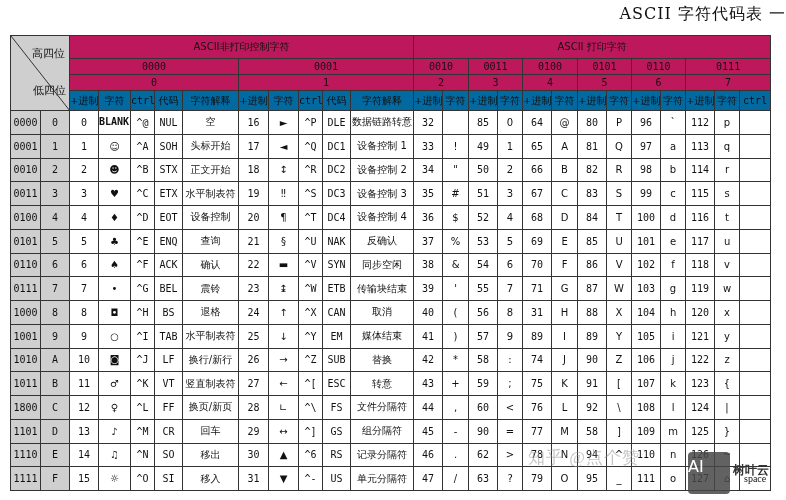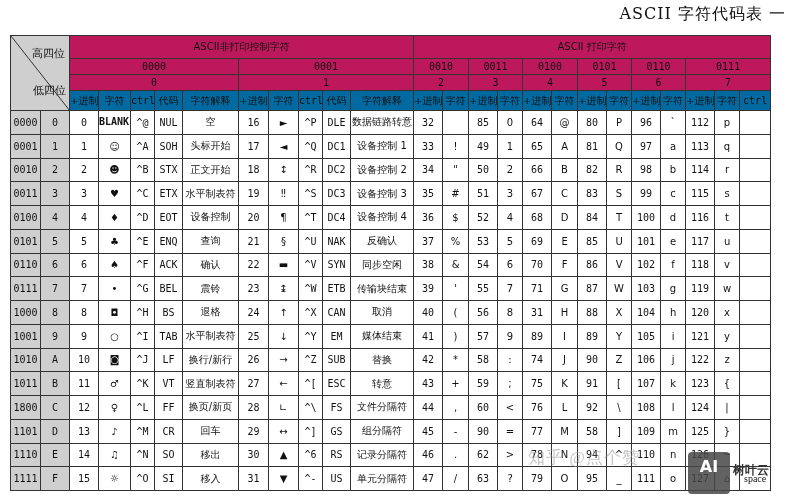--- a/index.html
+++ b/index.html
@@ -19,21 +19,21 @@
   .corner .lo{position:absolute;left:22px;bottom:12px;font-size:11px;}
   tr.row td{height:22.75px;font-size:10px;}
   .lbl{background:#cfcfcf;font-size:10px;}
   .ch{font-family:"DejaVu Sans",sans-serif;font-size:17px;}
   .cs{font-family:"DejaVu Sans",sans-serif;font-size:15px;}
   .sm{font-size:6.5px;line-height:8px;font-family:"DejaVu Sans Mono",monospace;font-weight:bold;}
   .desc{font-size:10px;font-family:"DejaVu Sans",sans-serif;}
   .mono{font-family:"DejaVu Sans Mono",monospace;font-size:9.5px;}
   .sp{font-size:8px;font-family:Liberation Serif, serif;vertical-align:bottom;}
   .wm{position:absolute;left:528px;top:446px;font-size:17px;color:rgba(150,150,150,0.55);font-family:Liberation Serif, serif;letter-spacing:1px;}
-  .ai-logo{position:absolute;left:688px;top:452px;width:42px;height:42px;background:rgba(70,70,70,0.85);border-radius:4px;color:#fff;font-family:"DejaVu Sans",sans-serif;font-weight:bold;font-size:16px;text-align:center;line-height:30px;}
+  .ai-logo{position:absolute;left:688px;top:452px;width:42px;height:42px;background:rgba(70,70,70,0.85);border-radius:4px;color:#fff;font-family:"DejaVu Sans",sans-serif;font-weight:normal;font-size:16px;line-height:30px;}
   .ai-text{position:absolute;left:733px;top:462px;font-size:12px;color:#333;font-family:"DejaVu Sans",sans-serif;font-weight:bold;}
 </style>
 </head>
 <body>
 
 <div class="title">ASCII 字符代码表 一</div>
 
 <table class="ascii">
   <colgroup>
     <col style="width:30px">

